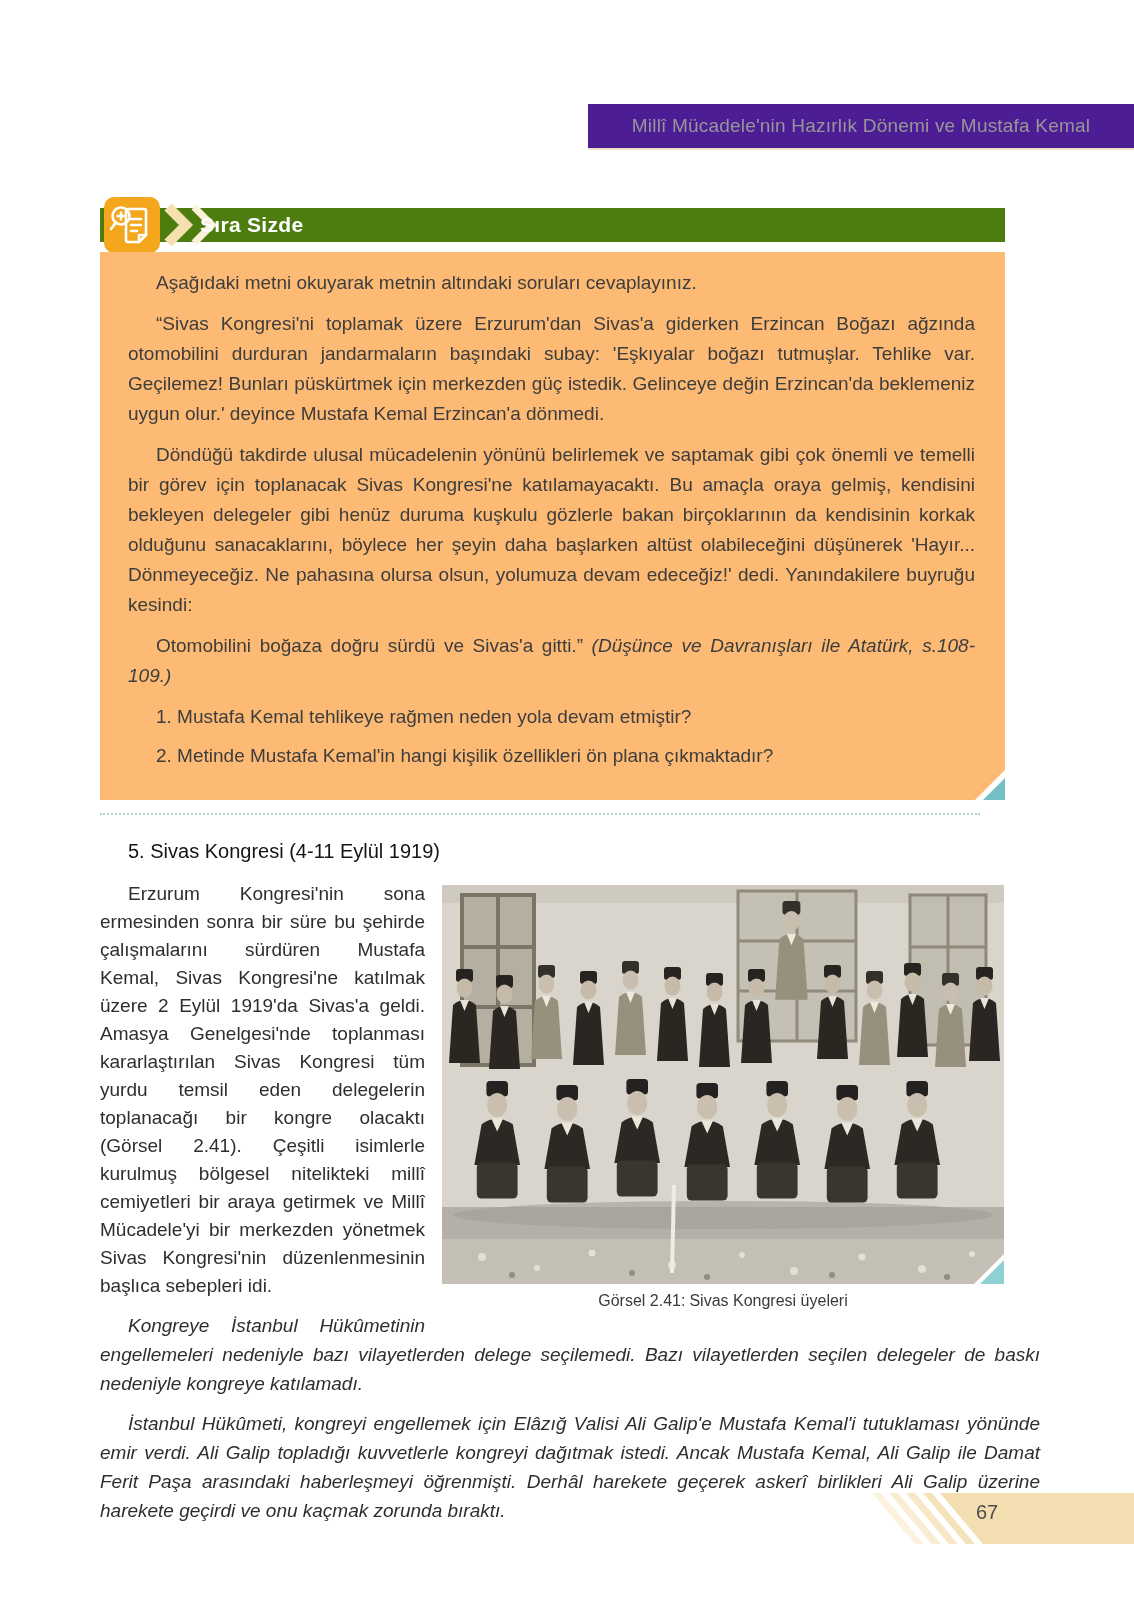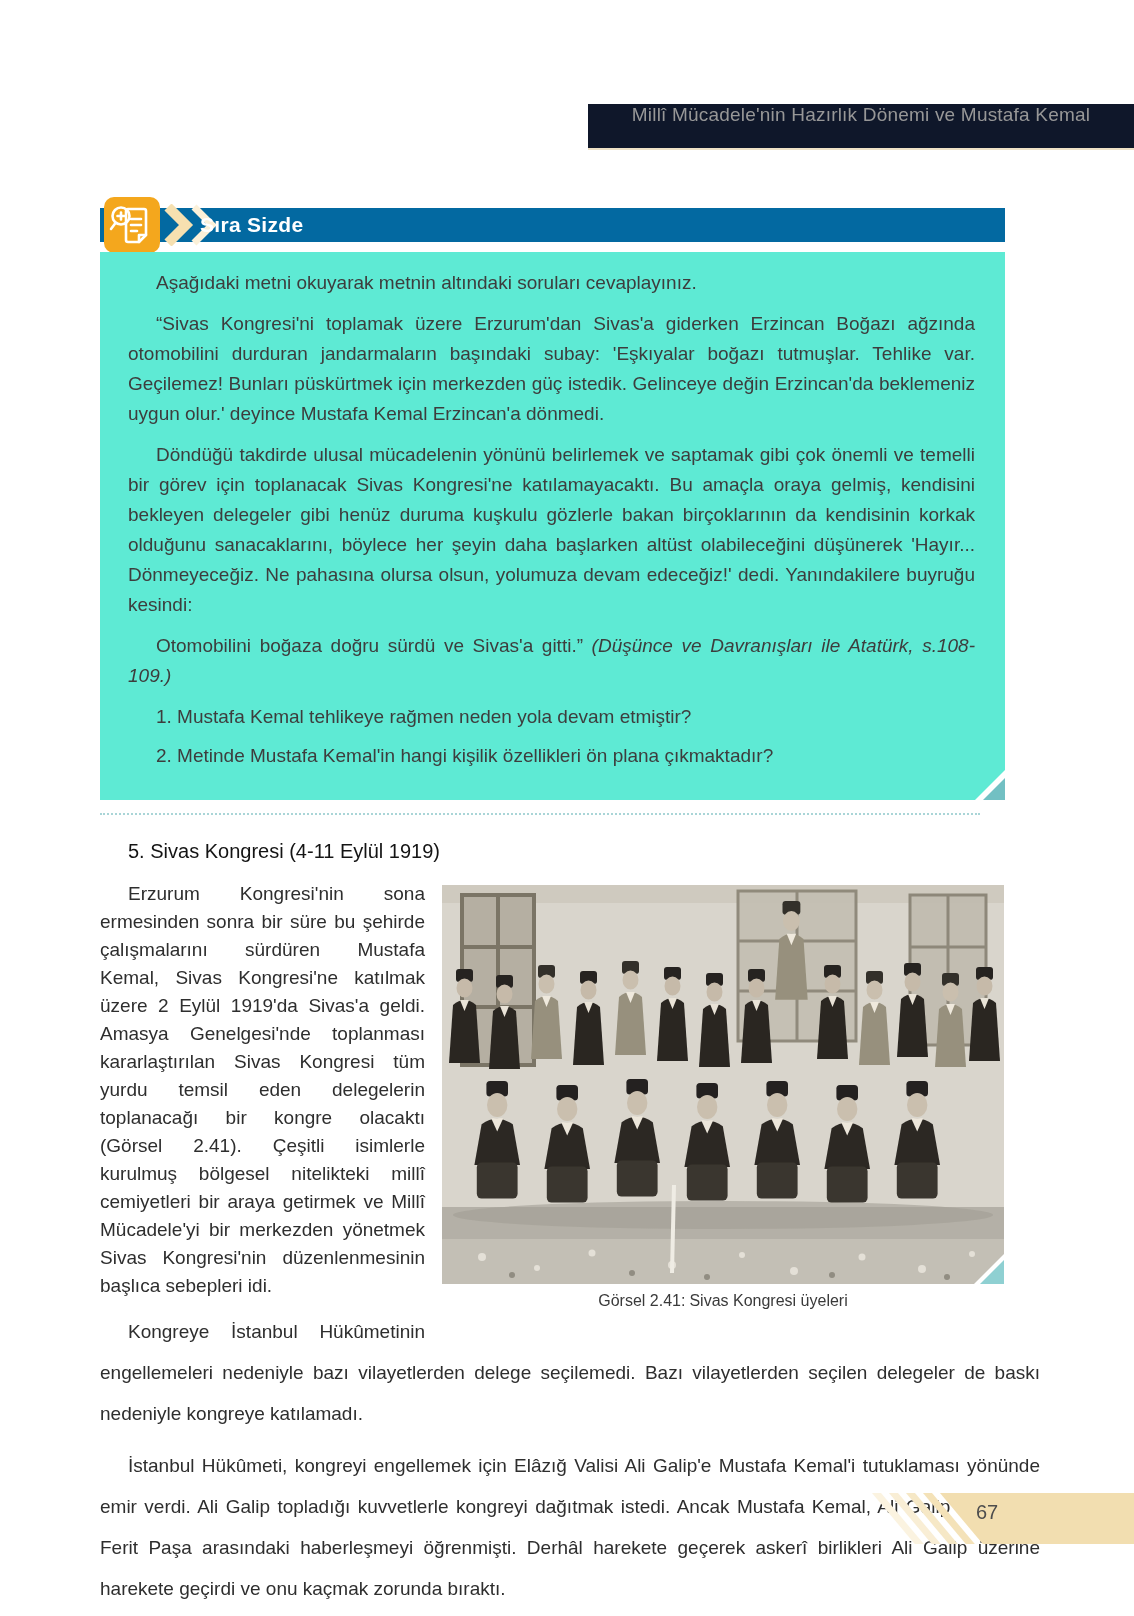--- a/index.html
+++ b/index.html
@@ -5,42 +5,42 @@
   html,body { margin:0; padding:0; }
   body {
     width:1134px; height:1616px; position:relative; overflow:hidden;
     background:#ffffff; font-family:"Liberation Sans", sans-serif;
     -webkit-font-smoothing:antialiased;
   }
 
   
   .header-band {
     position:absolute; top:104px; right:0; width:546px; height:44px;
-    background:#0f172a; border-bottom:2px solid #eee1c6;
-    display:flex; justify-content:center;
+    background:#4c1d95; border-bottom:2px solid #eee1c6;
+    display:flex; align-items:center; justify-content:center;
   }
   .header-band span { color:#979797; font-size:19px; letter-spacing:.2px; white-space:nowrap; }
 
   
   .content { position:absolute; left:100px; top:208px; width:940px; }
 
   
-  .banner { position:relative; width:905px; height:34px; background:#0369a1; }
+  .banner { position:relative; width:905px; height:34px; background:#4d7c0f; }
   .banner-icon { position:absolute; left:4px; top:-11px; width:56px; height:56px; }
   .banner-chevrons { position:absolute; left:62px; top:-4px; width:78px; height:42px; }
   .banner-label {
     position:absolute; left:100px; top:0; height:34px; line-height:34px;
     color:#ffffff; font-weight:bold; font-size:21px; letter-spacing:.3px;
   }
 
   
   .activity-box {
     position:relative; width:905px; box-sizing:border-box;
     margin-top:10px; padding:16px 30px 20px 28px;
-    background:#5eead4; color:#3d3d3d; font-size:19px;
+    background:#fdba74; color:#3d3d3d; font-size:19px;
   }
   .activity-box p { margin:0 0 11px 0; text-indent:28px; line-height:30px; text-align:justify; }
   .activity-box p.intro { text-align:left; }
   .activity-box p.question { text-align:left; margin:2px 0 9px 0; }
   .activity-box p:last-child { margin-bottom:0; }
   .activity-box em { font-style:italic; }
   .fold-cut-white {
     position:absolute; right:0; bottom:0; width:0; height:0;
     border-left:30px solid transparent; border-bottom:30px solid #ffffff;
   }
@@ -50,21 +50,21 @@
   }
 
   .dotted-separator { width:880px; border-top:2px dotted #a9d5d7; margin-top:13px; }
 
   
   .section-heading {
     margin:25px 0 17px 28px; font-size:20px; font-weight:normal; color:#141414; width:877px;
   }
   .section-body { width:940px; color:#2e2e2e; font-size:19px; }
   .section-body p { text-align:justify; text-indent:28px; line-height:28px; margin:0 0 11px 0; }
-  .section-body p.wide { line-height:41px; }
+  .section-body p.wide { line-height:29px;font-style:italic; }
   .section-body::after { content:""; display:block; clear:both; }
 
   figure.photo-fig { float:right; width:562px; margin:5px 36px 4px 17px;text-align:center; }
   .photo-frame { position:relative; width:562px; height:399px; overflow:hidden; background:#d9d5cc; }
   .photo-fold-white {
     position:absolute; right:0; bottom:0; width:0; height:0;
     border-left:30px solid transparent; border-bottom:30px solid #ffffff;
   }
   .photo-fold-teal {
     position:absolute; right:0; bottom:0; width:0; height:0;

